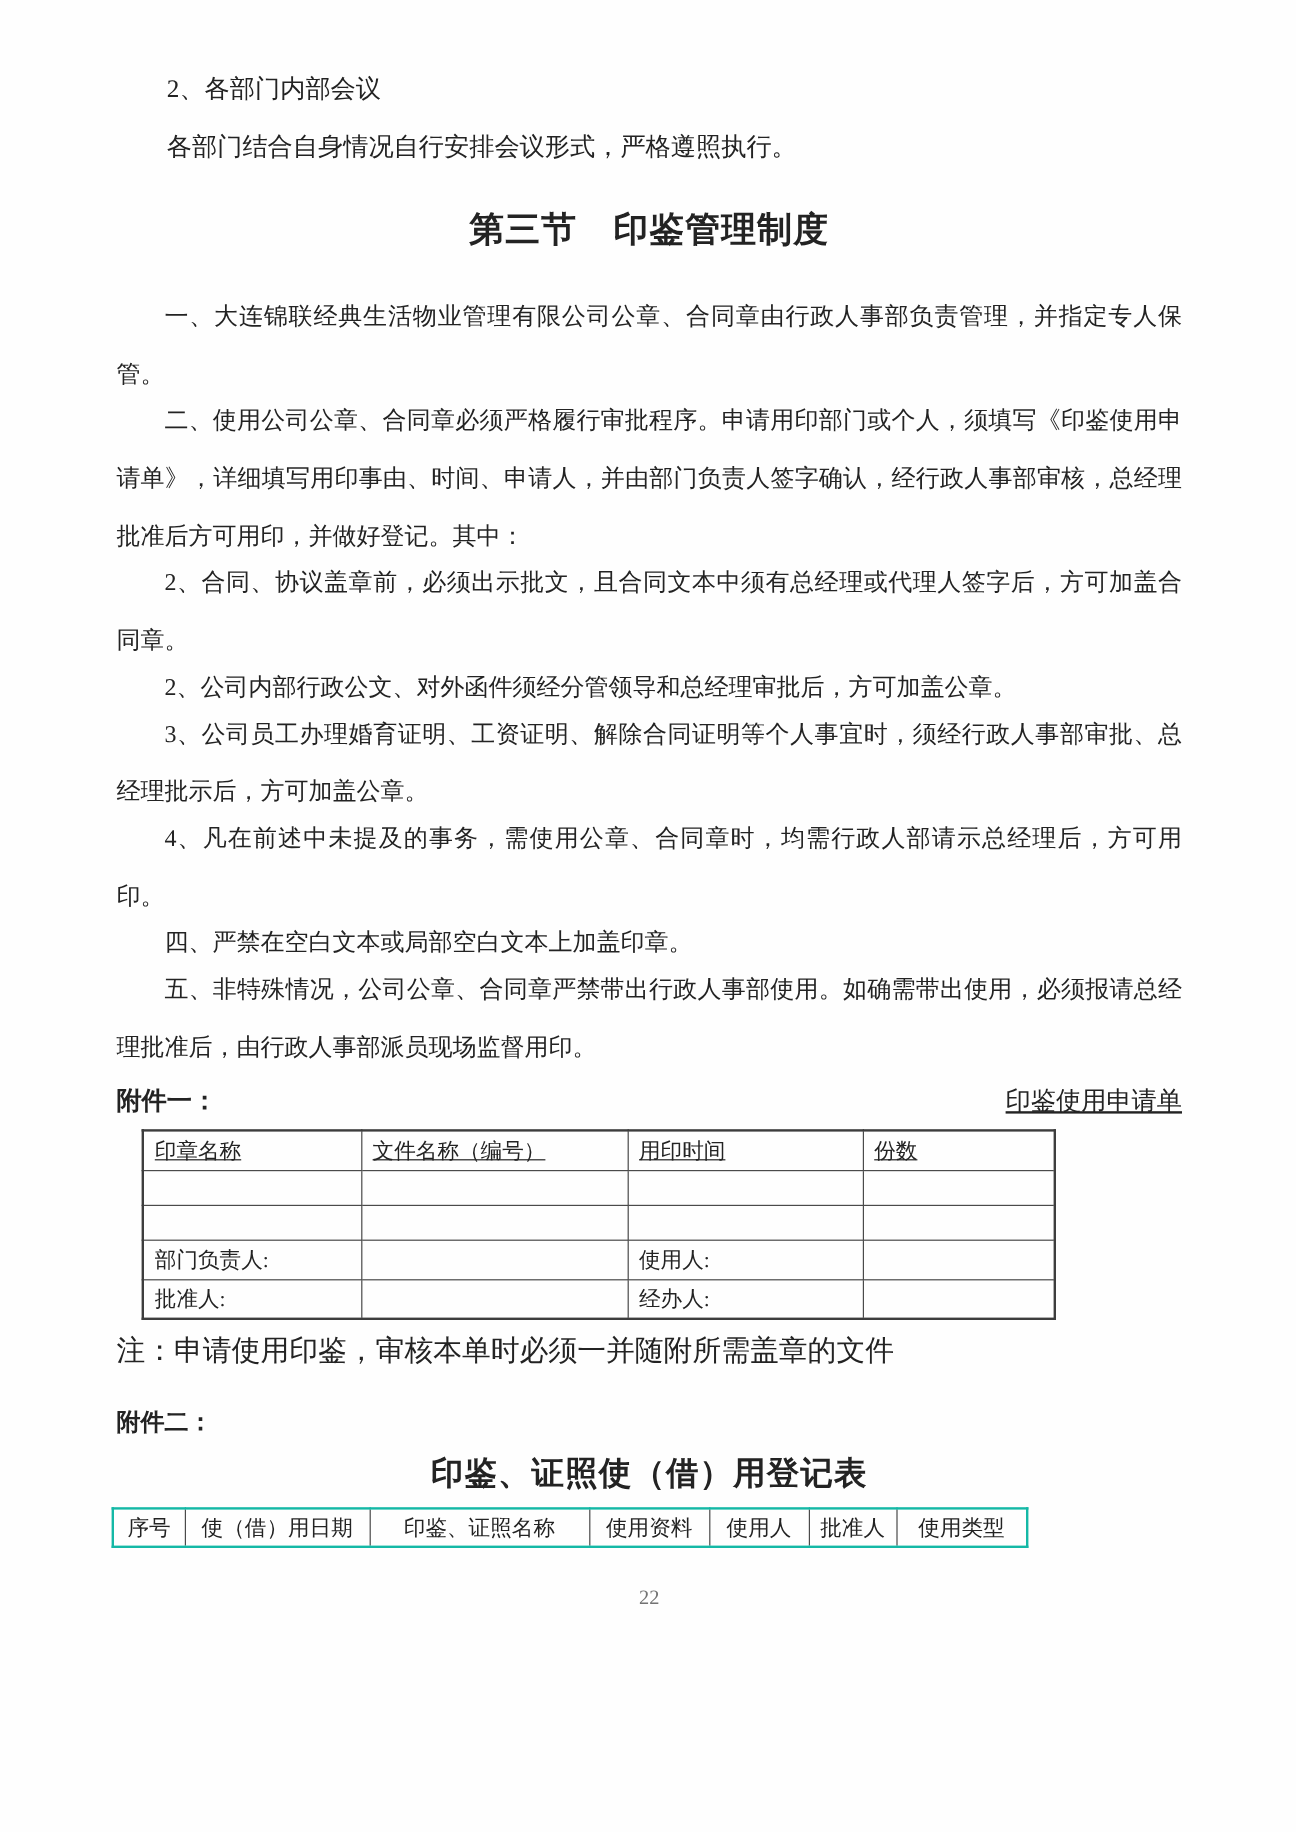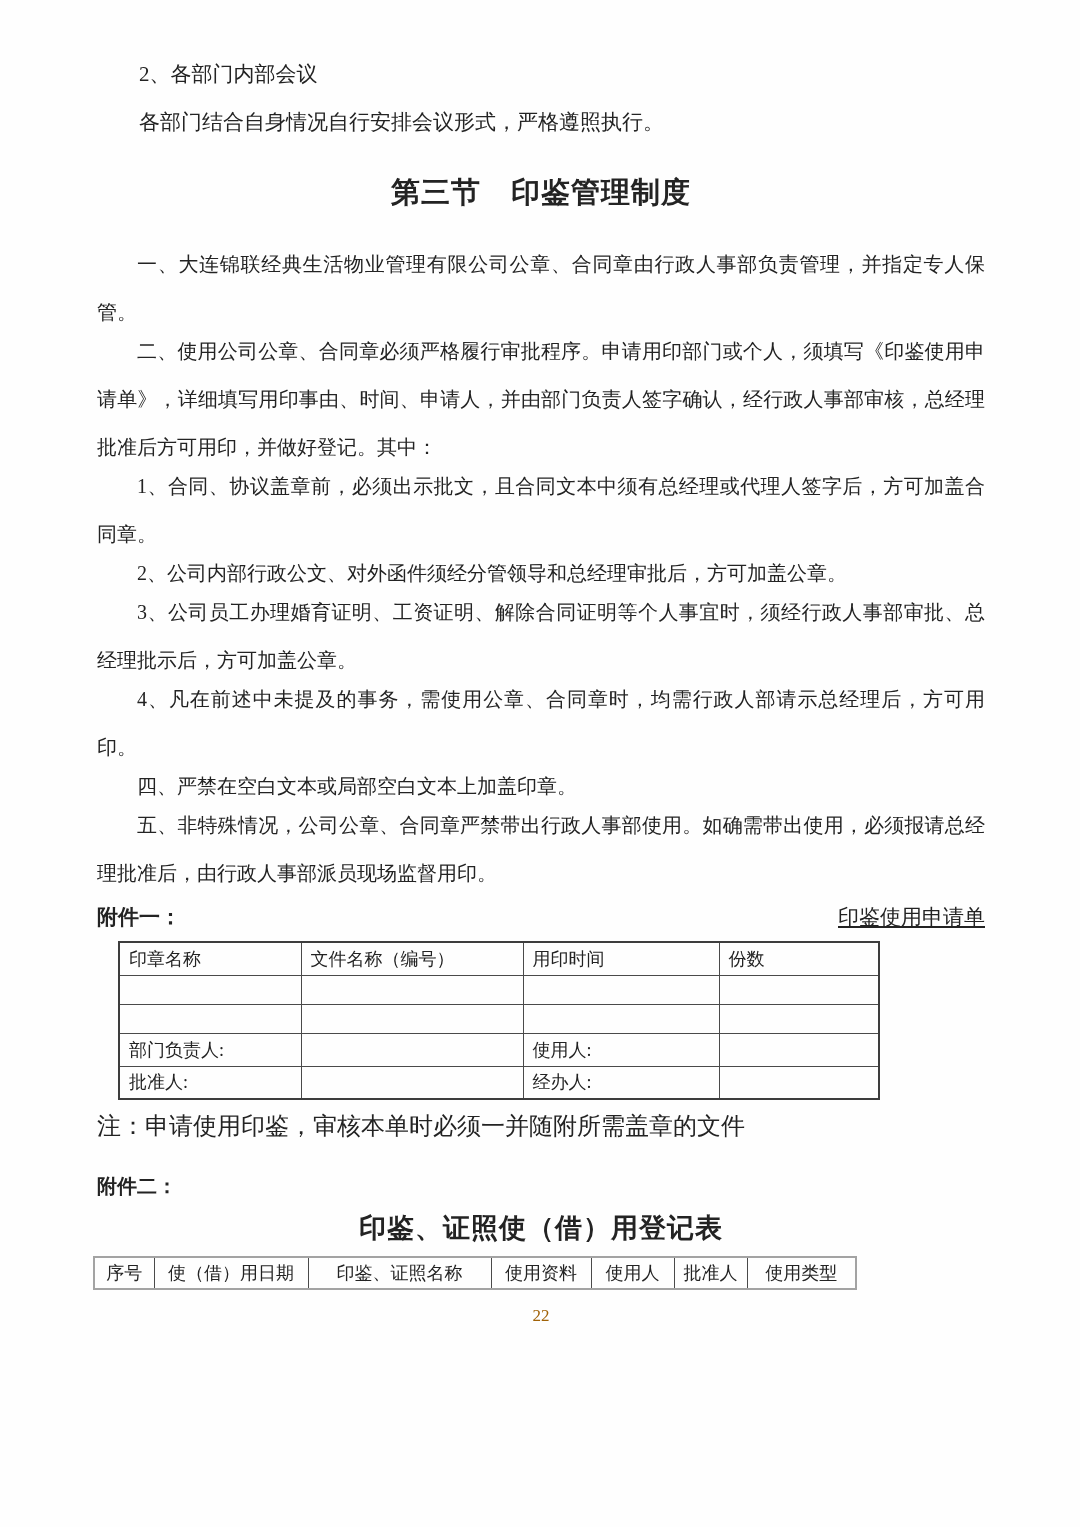--- a/index.html
+++ b/index.html
@@ -61,21 +61,21 @@
     border:2px solid #3d3d3d;
   }
   table.t1 td{
     border:1px solid #4a4a4a;
     font-size:18px;
     padding:0 0 0 9px;
     vertical-align:middle;
     overflow:hidden;
     white-space:nowrap;
   }
-  tr.r-head{height:33px;}
+  tr.r-head{height:33px;text-decoration:underline;}
   tr.r-empty{height:29px;}
   tr.r-sign{height:33px;}
   .note{
     margin:13px 0 0 0;
     font-size:24px;
     line-height:26px;
   }
   .attach2-label{
     margin:33px 0 0 0;
     font-size:20px;
@@ -85,55 +85,56 @@
   h2.register-title{
     margin:9px 0 0 0;
     font-size:27px;
     font-weight:bold;
     text-align:center;
     line-height:38px;
     letter-spacing:1px;
   }
   table.t2{
     width:762px;
-    margin:9px 0 16px -4px;
-    border:2px solid #a3a3a3;
+    margin:9px 0 0 -4px;
+    border:2px solid #14b8a6;
   }
   table.t2 td{
     border:1px solid #4a4a4a;
     font-size:18px;
     height:30px;
     text-align:center;
     vertical-align:middle;
     padding:0;
     overflow:hidden;
     white-space:nowrap;
   }
   .page-number{
+    margin-top:32px;
     text-align:center;
     font-size:17px;
-    color:#a16207;
+    color:#737373;
   }
 </style>
 </head>
 <body>
 
 <div class="page">
 
   <div class="intro">
     <p>2、各部门内部会议</p>
     <p>各部门结合自身情况自行安排会议形式，严格遵照执行。</p>
   </div>
 
   <h1 class="section-title">第三节　印鉴管理制度</h1>
 
   <div class="bodytext">
     <p>一、大连锦联经典生活物业管理有限公司公章、合同章由行政人事部负责管理，并指定专人保管。</p>
     <p>二、使用公司公章、合同章必须严格履行审批程序。申请用印部门或个人，须填写《印鉴使用申请单》，详细填写用印事由、时间、申请人，并由部门负责人签字确认，经行政人事部审核，总经理批准后方可用印，并做好登记。其中：</p>
-    <p>1、合同、协议盖章前，必须出示批文，且合同文本中须有总经理或代理人签字后，方可加盖合同章。</p>
+    <p>2、合同、协议盖章前，必须出示批文，且合同文本中须有总经理或代理人签字后，方可加盖合同章。</p>
     <p>2、公司内部行政公文、对外函件须经分管领导和总经理审批后，方可加盖公章。</p>
     <p>3、公司员工办理婚育证明、工资证明、解除合同证明等个人事宜时，须经行政人事部审批、总经理批示后，方可加盖公章。</p>
     <p>4、凡在前述中未提及的事务，需使用公章、合同章时，均需行政人部请示总经理后，方可用印。</p>
     <p>四、严禁在空白文本或局部空白文本上加盖印章。</p>
     <p>五、非特殊情况，公司公章、合同章严禁带出行政人事部使用。如确需带出使用，必须报请总经理批准后，由行政人事部派员现场监督用印。</p>
   </div>
 
   <div class="attach-row">
     <span class="attach-label">附件一：</span>
     <span class="attach-title">印鉴使用申请单</span>

